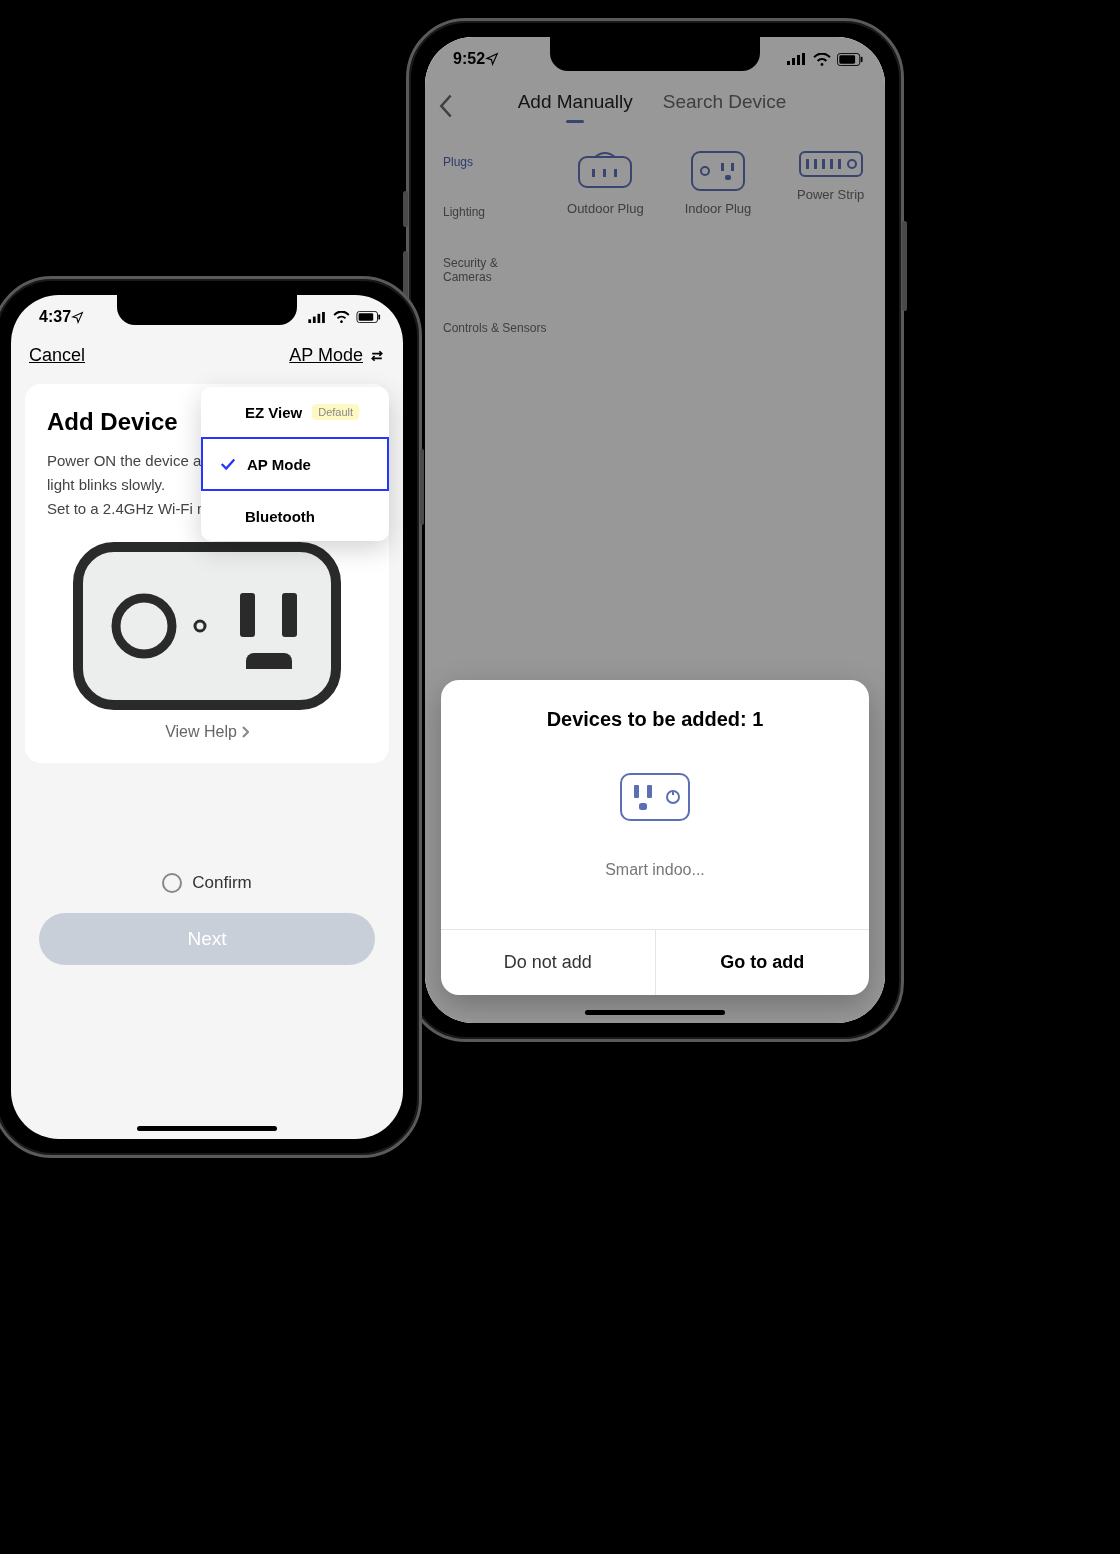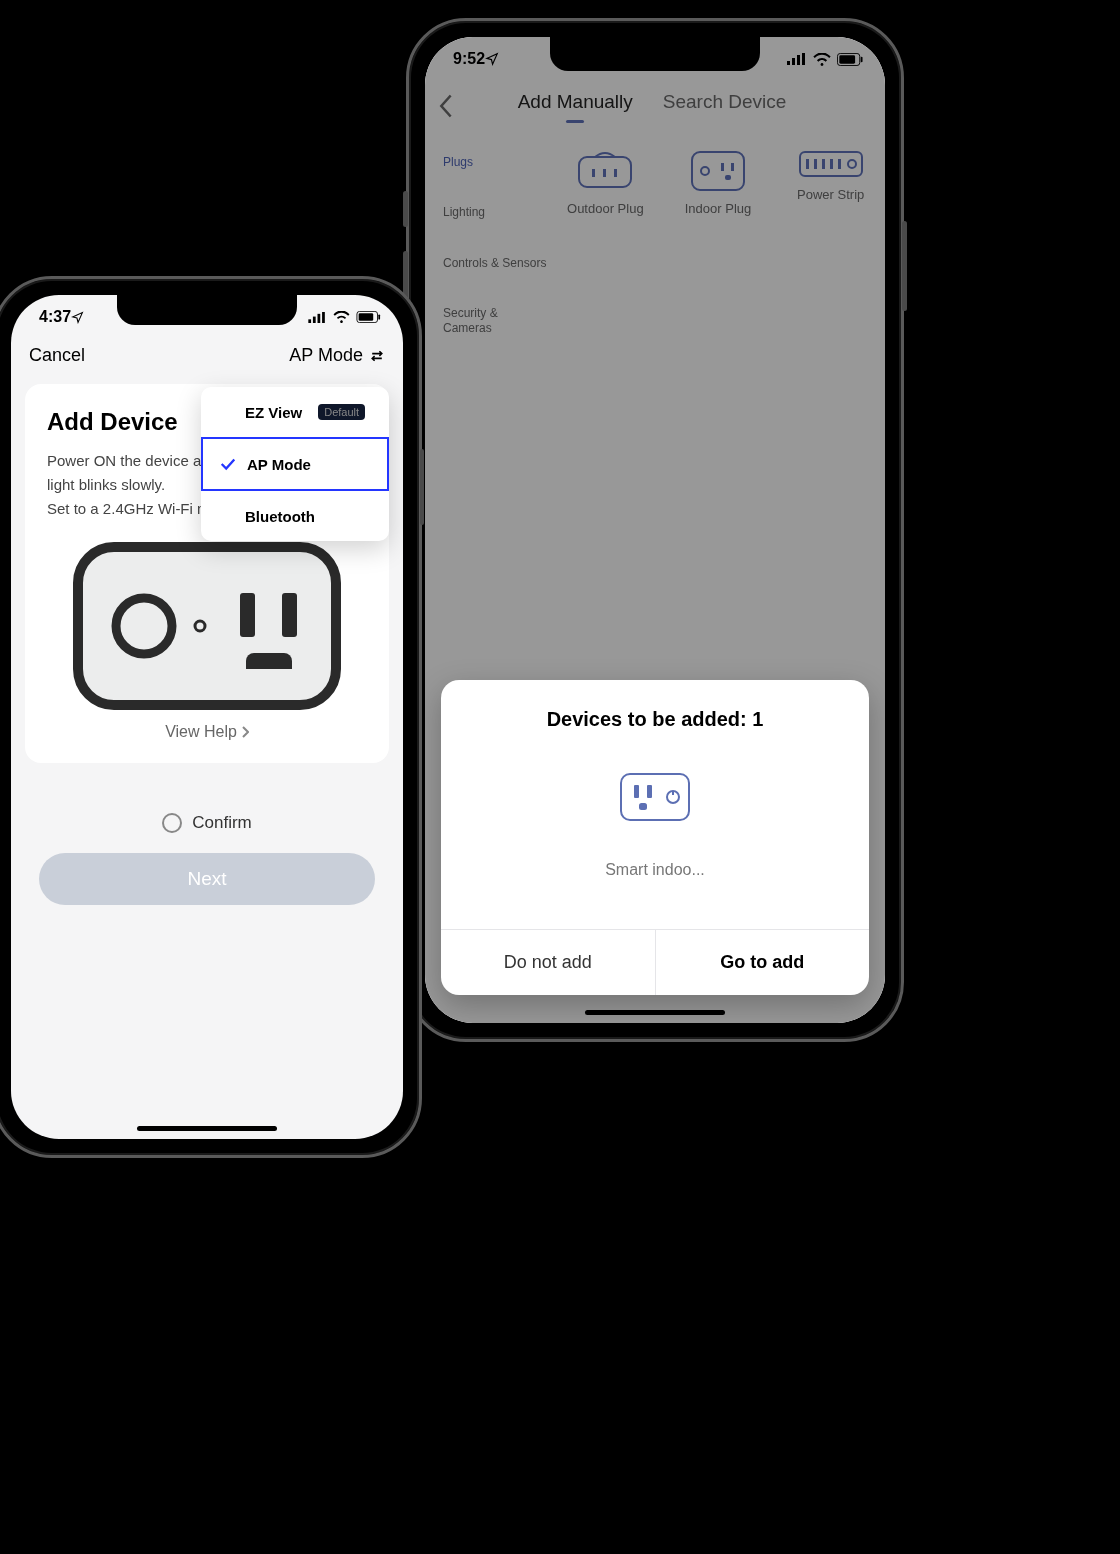--- a/index.html
+++ b/index.html
@@ -60,20 +60,21 @@
   }
   .status-left  { display: flex; align-items: center; }
   .status-right { display: flex; align-items: center; gap: 6px; }
   .status-right svg, .status-left svg { display: block; }
 
   
   .nav-row {
     display: flex; justify-content: space-between; align-items: flex-start;
     padding: 6px 18px 14px;
     font-size: 18px;
+    text-decoration: underline;
   }
   .mode-btn { display: flex; align-items: center; gap: 6px; color: #000; }
 
   .card {
     background: #fff;
     margin: 4px 14px 0;
     border-radius: 16px;
     padding: 24px 22px 22px;
     position: relative;
   }
@@ -82,21 +83,21 @@
 
   .plug-illus { display: block; margin: 22px auto 12px; }
 
   .view-help {
     display: flex; justify-content: center; align-items: center; gap: 4px;
     color: #666; font-size: 16px; margin-top: 12px;
   }
 
   .confirm-row {
     display: flex; justify-content: center; align-items: center; gap: 10px;
-    margin-top: 50px; color: #333; font-size: 17px;
+    margin-top: 110px; color: #333; font-size: 17px;
   }
   .radio {
     width: 20px; height: 20px; border: 2px solid #888; border-radius: 50%;
   }
   .next-btn {
     margin: 20px 28px 0;
     background: #c9cfd9;
     color: #fff; font-size: 19px;
     text-align: center;
     padding: 15px 0;
@@ -124,22 +125,21 @@
   }
   .dd-item {
     display: flex; align-items: center; gap: 10px;
     padding: 16px 16px;
   }
   .dd-item.selected { border: 2px solid #2436ff; }
   .dd-check { width: 18px; height: 18px; }
   .dd-spacer { width: 18px; height: 18px; }
   .dd-default {
     font-size: 11px; font-weight: 500; color: #888;
-    background: #0f172a; padding: 2px 6px; border-radius: 4px;
-    margin-left: 6px;
+    background: #fef9c3; padding: 2px 6px; border-radius: 4px;
   }
 
   
   .r-screen-dim {
     position: absolute; inset: 0; background: #f5f5f6;
   }
   .r-overlay {
     position: absolute; inset: 0; background: rgba(0,0,0,0.38);
     z-index: 30;
   }
@@ -233,22 +233,22 @@
           <span class="tab active">Add Manually</span>
           <span class="tab">Search Device</span>
         </div>
         <span style="width:14px;"></span>
       </div>
 
       <div class="r-body">
         <div class="r-side">
           <div class="sel">Plugs</div>
           <div>Lighting</div>
+          <div><span>Security &amp; Cameras</span></div>
           <div><span>Controls &amp; Sensors</span></div>
-          <div><span>Security &amp; Cameras</span></div>
         </div>
         <div class="r-grid">
           <div class="r-item">
             <svg class="r-icon" width="54" height="40" viewBox="0 0 54 40">
                 <rect x="1" y="6" width="52" height="30" rx="8" fill="none" stroke="#5c6fb3" stroke-width="2"></rect>
                 <path d="M17 6 Q27 -2 37 6" fill="none" stroke="#5c6fb3" stroke-width="2"></path>
                 <rect x="14" y="18" width="3" height="8" fill="#5c6fb3"></rect>
                 <rect x="25" y="18" width="3" height="8" fill="#5c6fb3"></rect>
                 <rect x="36" y="18" width="3" height="8" fill="#5c6fb3"></rect>
               </svg>

